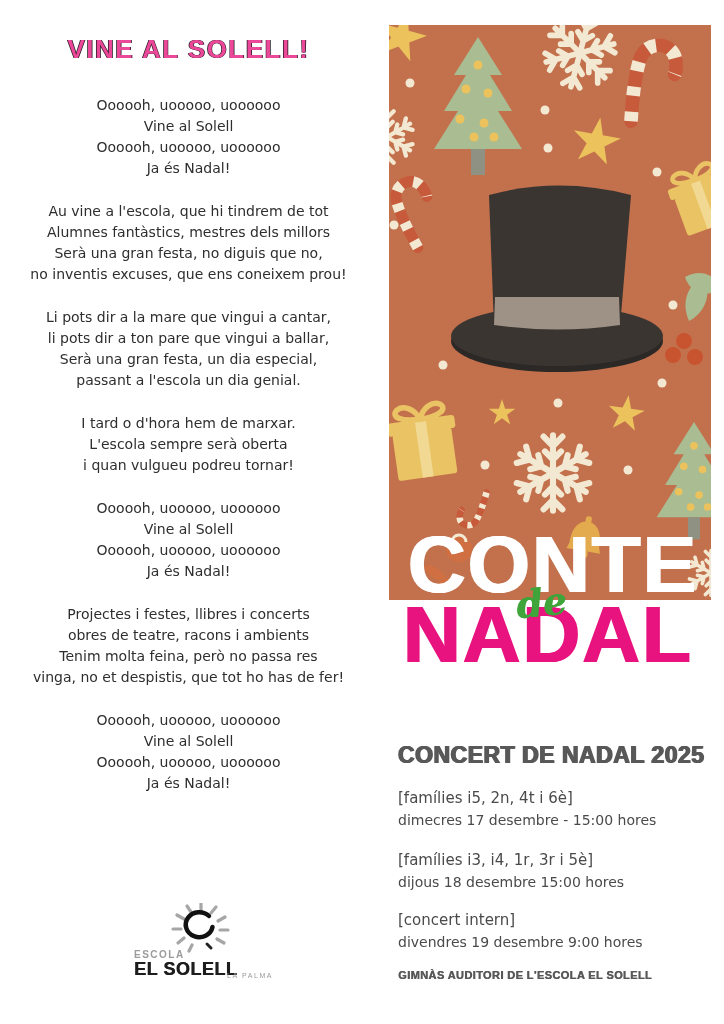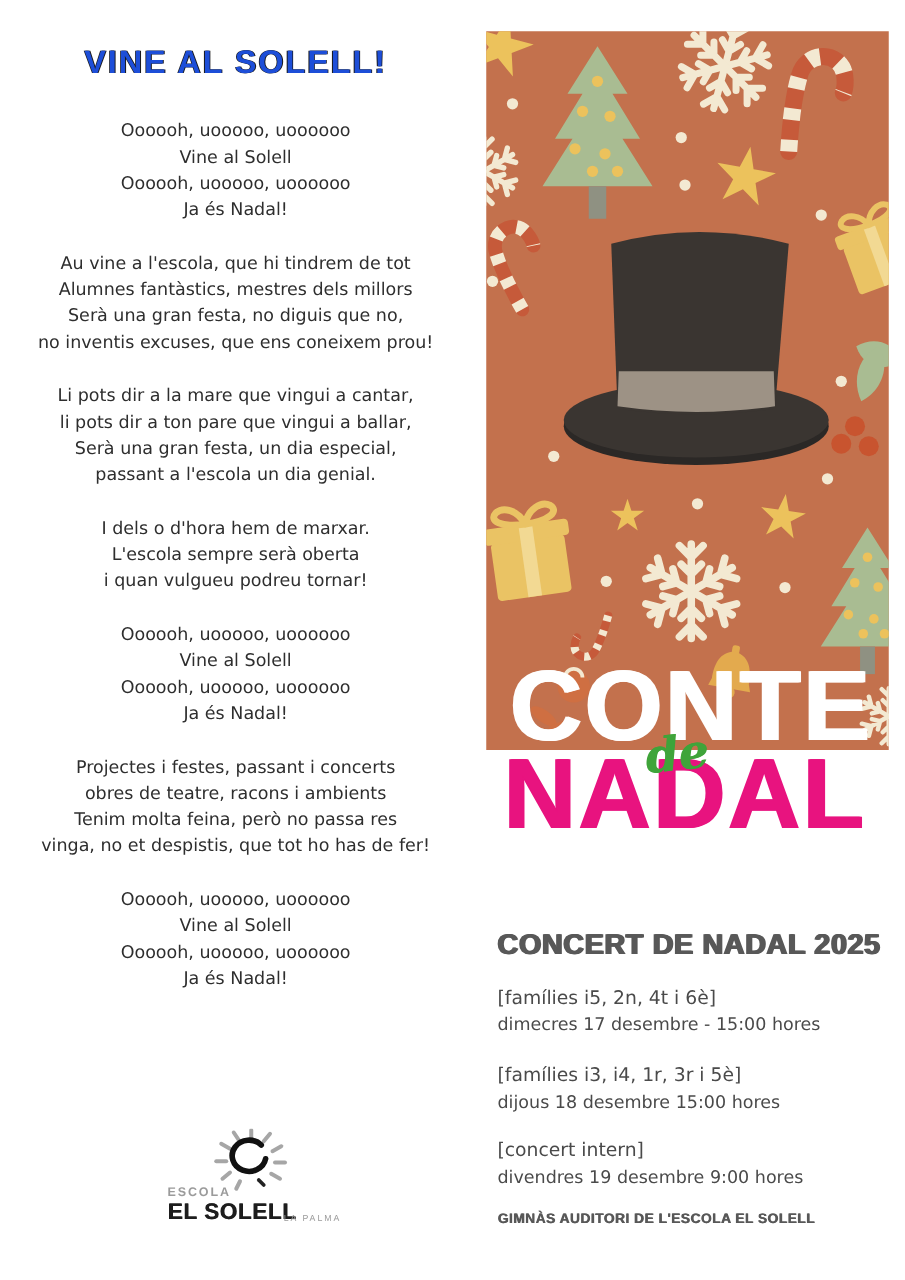--- a/index.html
+++ b/index.html
@@ -15,21 +15,21 @@
     position:relative; width:724px; height:1024px; background:var(--page-bg);
     margin:0 auto; overflow:hidden;
     font-family:"DejaVu Sans", sans-serif; color:var(--text-dark);
   }
   
   .lyrics{
     position:absolute; left:20px; top:34px; width:337px; text-align:center;
   }
   .lyrics h1{
     margin:0 0 30px 0; font-family:"Liberation Sans", sans-serif;
-    font-size:26px; font-weight:900; letter-spacing:1.5px; color:#1d4ed8;
+    font-size:26px; font-weight:900; letter-spacing:1.5px; color:#ec4899;
     text-shadow:0.7px 0 #191919, -0.7px 0 #191919;
   }
   .block{margin:17px 0 22px 0;}
   .block p{
     margin:0; font-size:14px; line-height:21px; white-space:nowrap; color:var(--text-dark);
   }
   
   .poster{
     position:absolute; left:389px; top:25px; width:322px; height:575px;
     background:var(--poster-bg);
@@ -120,34 +120,34 @@
     </div>
 
     <div class="block">
       <p>Li pots dir a la mare que vingui a cantar,</p>
       <p>li pots dir a ton pare que vingui a ballar,</p>
       <p>Serà una gran festa, un dia especial,</p>
       <p>passant a l'escola un dia genial.</p>
     </div>
 
     <div class="block">
-      <p>I dels o d'hora hem de marxar.</p>
+      <p>I tard o d'hora hem de marxar.</p>
       <p>L'escola sempre serà oberta</p>
       <p>i quan vulgueu podreu tornar!</p>
     </div>
 
     <div class="block">
       <p>Oooooh, uooooo, uoooooo</p>
       <p>Vine al Solell</p>
       <p>Oooooh, uooooo, uoooooo</p>
       <p>Ja és Nadal!</p>
     </div>
 
     <div class="block">
-      <p>Projectes i festes, passant i concerts</p>
+      <p>Projectes i festes, llibres i concerts</p>
       <p>obres de teatre, racons i ambients</p>
       <p>Tenim molta feina, però no passa res</p>
       <p>vinga, no et despistis, que tot ho has de fer!</p>
     </div>
 
     <div class="block">
       <p>Oooooh, uooooo, uoooooo</p>
       <p>Vine al Solell</p>
       <p>Oooooh, uooooo, uoooooo</p>
       <p>Ja és Nadal!</p>

